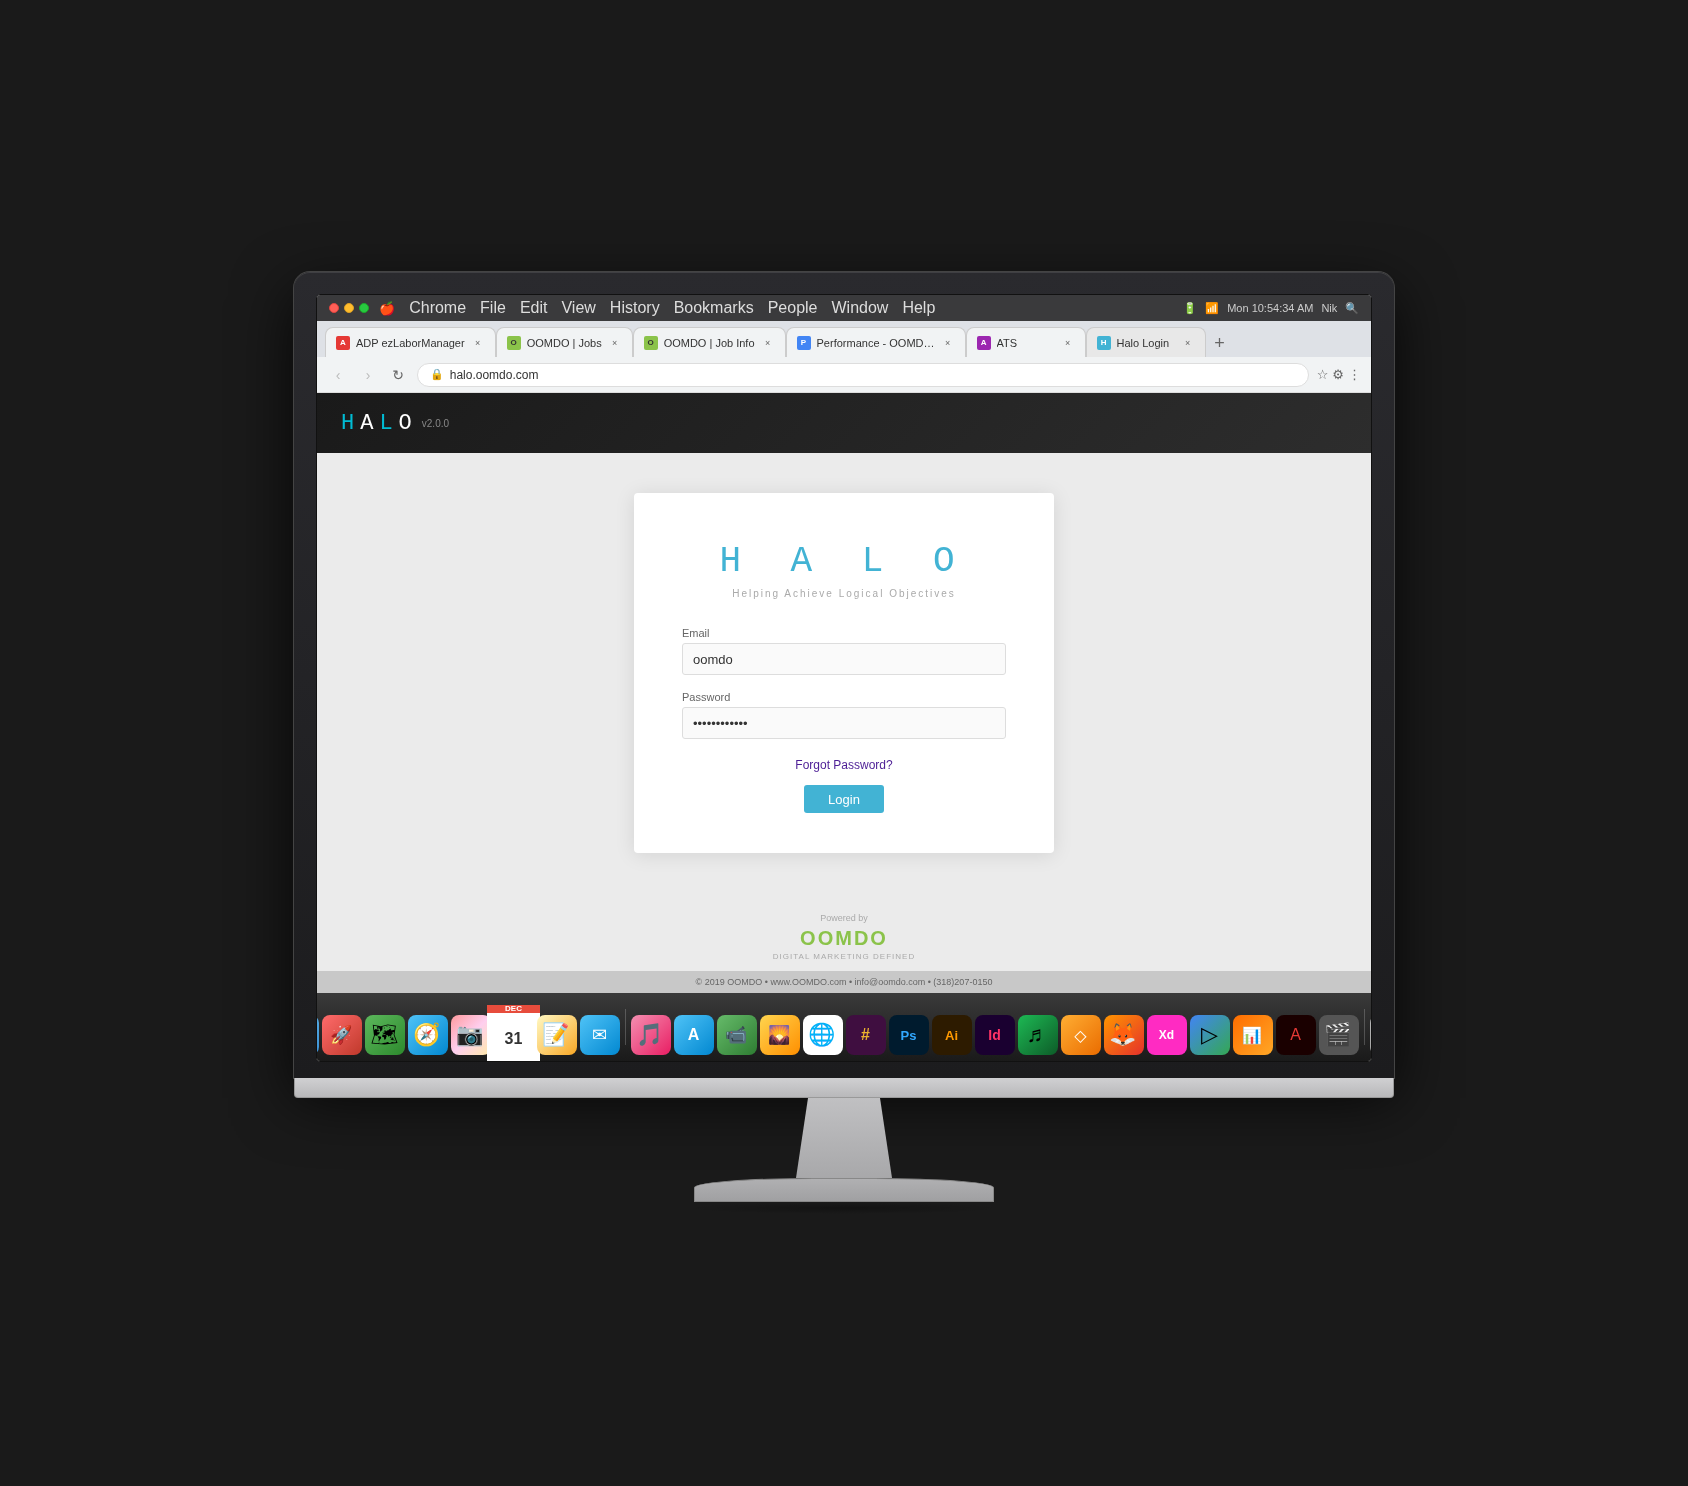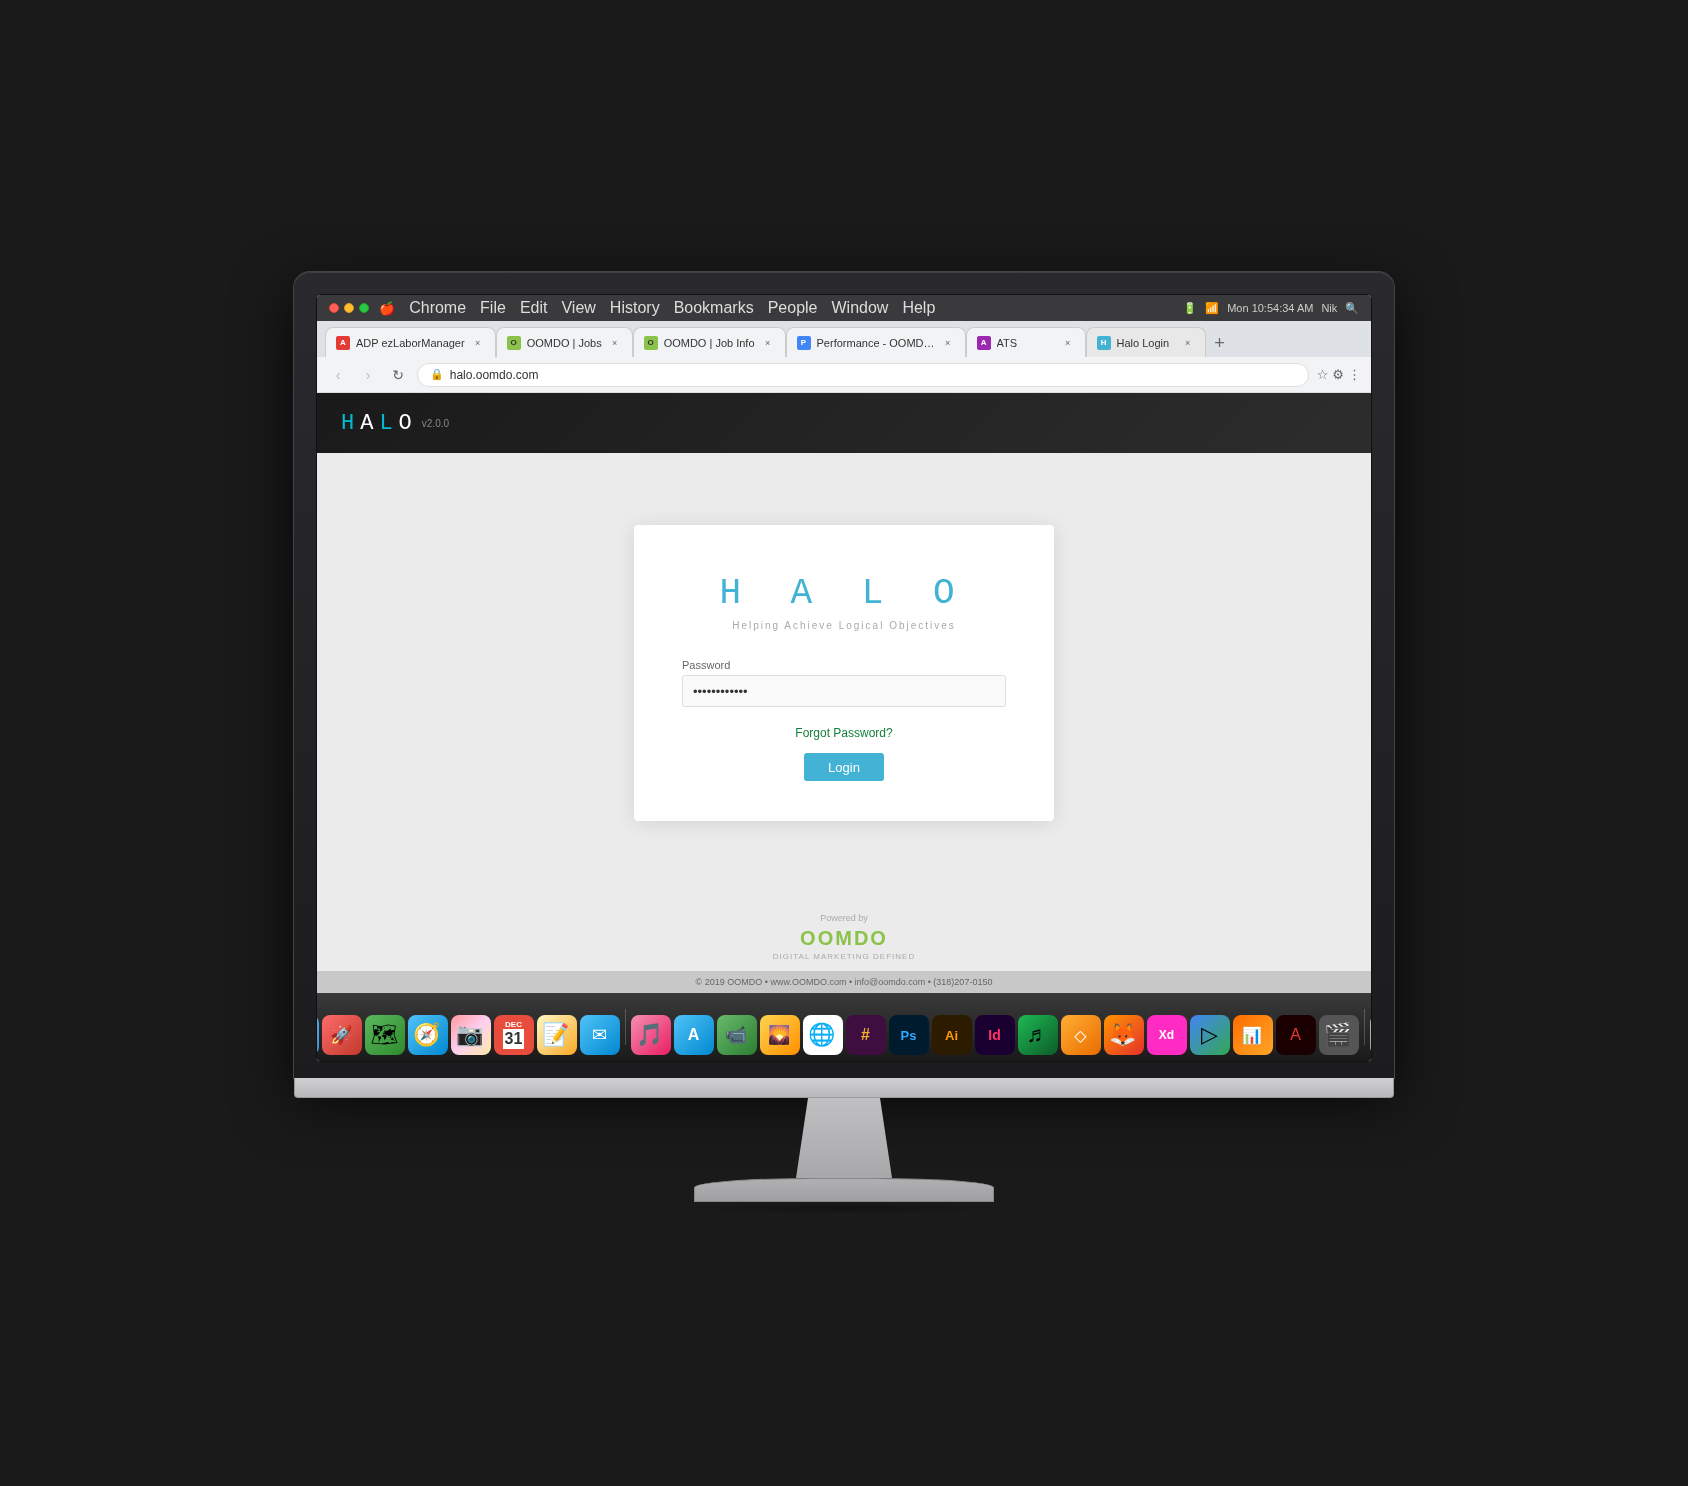--- a/index.html
+++ b/index.html
@@ -303,21 +303,21 @@
       background: #fafafa;
       outline: none;
     }
 
     .forgot-password {
       text-align: center;
       margin: 16px 0 12px;
     }
 
     .forgot-password a {
-      color: #15803d;
+      color: #4c1d95;
       font-size: 12px;
       text-decoration: none;
       cursor: pointer;
     }
 
     .login-btn {
       display: block;
       width: 80px;
       margin: 0 auto;
       background: #42b3d4;
@@ -567,20 +567,24 @@
       </div>
 
       <div class="main-content">
 
         <div class="login-card">
           <div class="login-logo-section">
             <div class="login-halo-title">H A L O</div>
             <div class="login-halo-subtitle">Helping Achieve Logical Objectives</div>
           </div>
 
+          <div class="form-group">
+            <label class="form-label">Email</label>
+            <input type="text" class="form-input" value="oomdo" style="">
+          </div>
 
           <div class="form-group">
             <label class="form-label">Password</label>
             <input type="password" class="form-input" value="passwordtest" style="">
           </div>
 
           <div class="forgot-password">
             <a>Forgot Password?</a>
           </div>
 
@@ -600,21 +604,21 @@
       <div class="dock-area">
         <div class="dock">
           <div class="dock-item di-finder">🖥</div>
           <div class="dock-item di-launchpad" style="font-size:18px;">🚀</div>
           <div class="dock-item di-maps">🗺</div>
           <div class="dock-item di-safari">🧭</div>
           <div class="dock-item di-photos">📷</div>
           <div class="dock-item" style="background:#e74c3c; color:white; font-weight:bold; font-size:14px;">
             <div style="text-align:center; line-height:1;">
               <div style="font-size:8px; background:#e74c3c; color:white; width:100%; text-align:center;">DEC</div>
-              <div style="font-size:16px; color:white; background:white; color:#333; width:100%; padding:2px;">31</div>
+              <div style="font-size:16px; color:white; background:white; color:#333; width:100%; padding:18px;">31</div>
             </div>
           </div>
           <div class="dock-item di-notes">📝</div>
           <div class="dock-item" style="background:linear-gradient(135deg,#4fc3f7,#0288d1);">
             <span style="color:white; font-size:18px;">✉</span>
           </div>
           <div class="dock-separator"></div>
           <div class="dock-item di-music">🎵</div>
           <div class="dock-item di-appstore" style="background:linear-gradient(135deg,#4fc3f7,#0288d1);color:white;font-size:16px;font-weight:bold;">A</div>
           <div class="dock-item" style="background:linear-gradient(135deg,#66bb6a,#2e7d32);">

